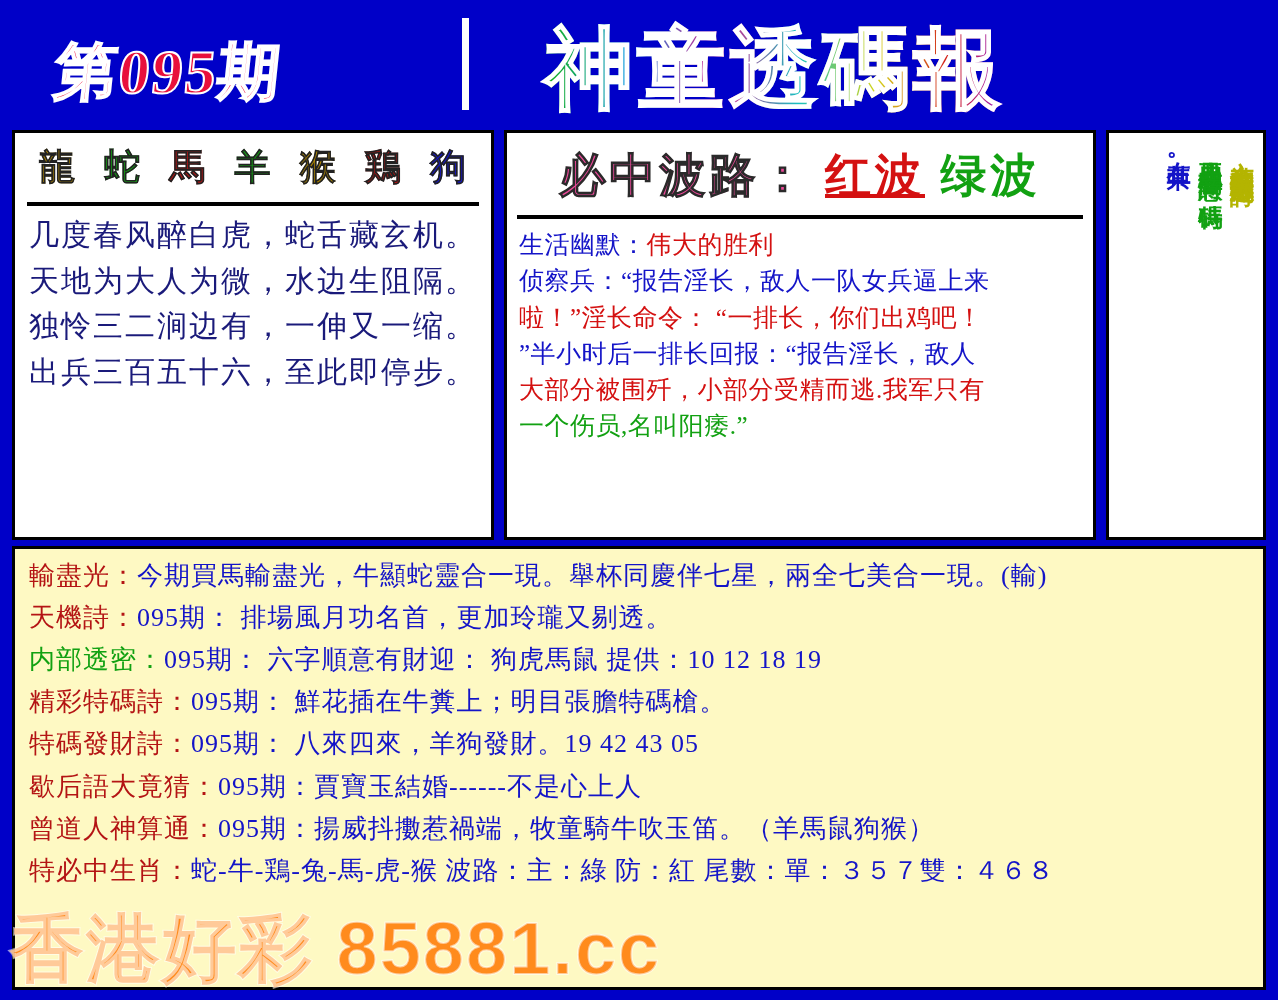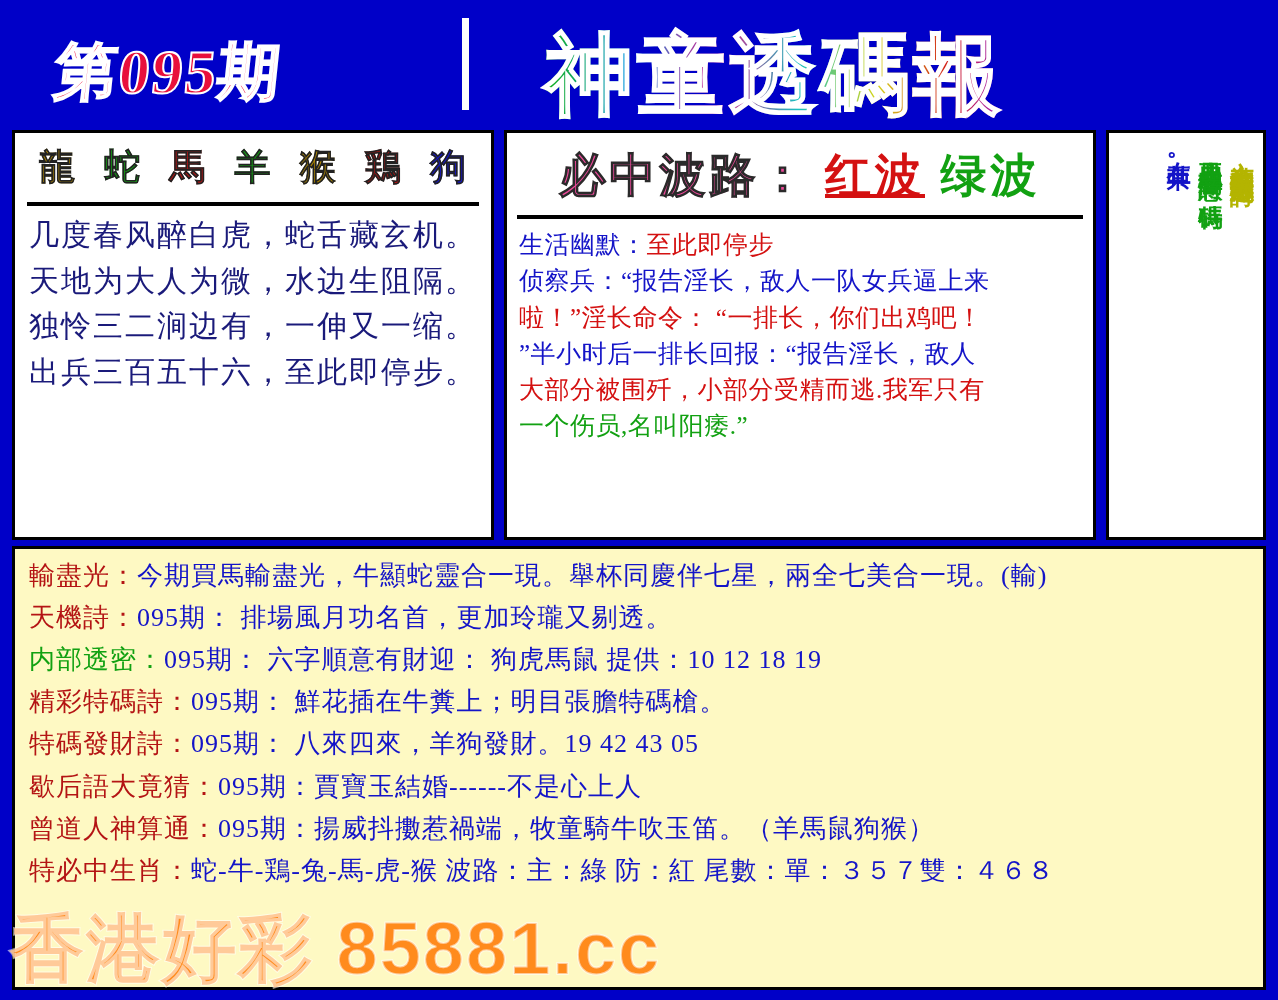--- a/index.html
+++ b/index.html
@@ -21,21 +21,21 @@
     color:#e8103c;
     -webkit-text-stroke:2px #ffffff;
     letter-spacing:2px;
     font-family:"Liberation Serif", serif;
     transform:skewX(-6deg);
   }
   .divider-bar{
     position:absolute;left:462px;top:18px;width:7px;height:92px;background:#ffffff;
   }
   .main-title{
-    position:absolute;left:545px;top:16px;
+    position:absolute;left:545px;top:10px;
     font-size:88px;font-weight:bold;
     letter-spacing:4px;
     background:linear-gradient(90deg,#17b117 0%,#0e9ae0 18%,#e01a8a 38%,#18c0c0 55%,#d5d51a 72%,#d41b1b 88%,#9a2ad4 100%);
     -webkit-background-clip:text;background-clip:text;color:transparent;
     -webkit-text-stroke:2px #ffffff;
     font-family:Liberation Mono, monospace;
   }
   
   .panels{
     position:absolute;left:12px;top:130px;width:1254px;height:410px;
@@ -145,21 +145,21 @@
 
   <div class="panel panel-mid">
     <div class="mid-title">
       <span class="t1">必中波路：</span>
       <span class="t2">红波</span>
       <span class="t3">绿波</span>
     </div>
     <div class="mid-rule"></div>
     <div class="joke">
       <div class="jline">
-        <span class="blue">生活幽默：</span><span class="red">至此即停步</span>
+        <span class="blue">生活幽默：</span><span class="red">伟大的胜利</span>
       </div>
       <div class="jline blue">侦察兵：“报告淫长，敌人一队女兵逼上来</div>
       <div class="jline red">啦！”淫长命令： “一排长，你们出鸡吧！</div>
       <div class="jline blue">”半小时后一排长回报：“报告淫长，敌人</div>
       <div class="jline red">大部分被围歼，小部分受精而逃.我军只有</div>
       <div class="jline green">一个伤员,名叫阳痿.”</div>
     </div>
   </div>
 
   <div class="panel panel-right">

